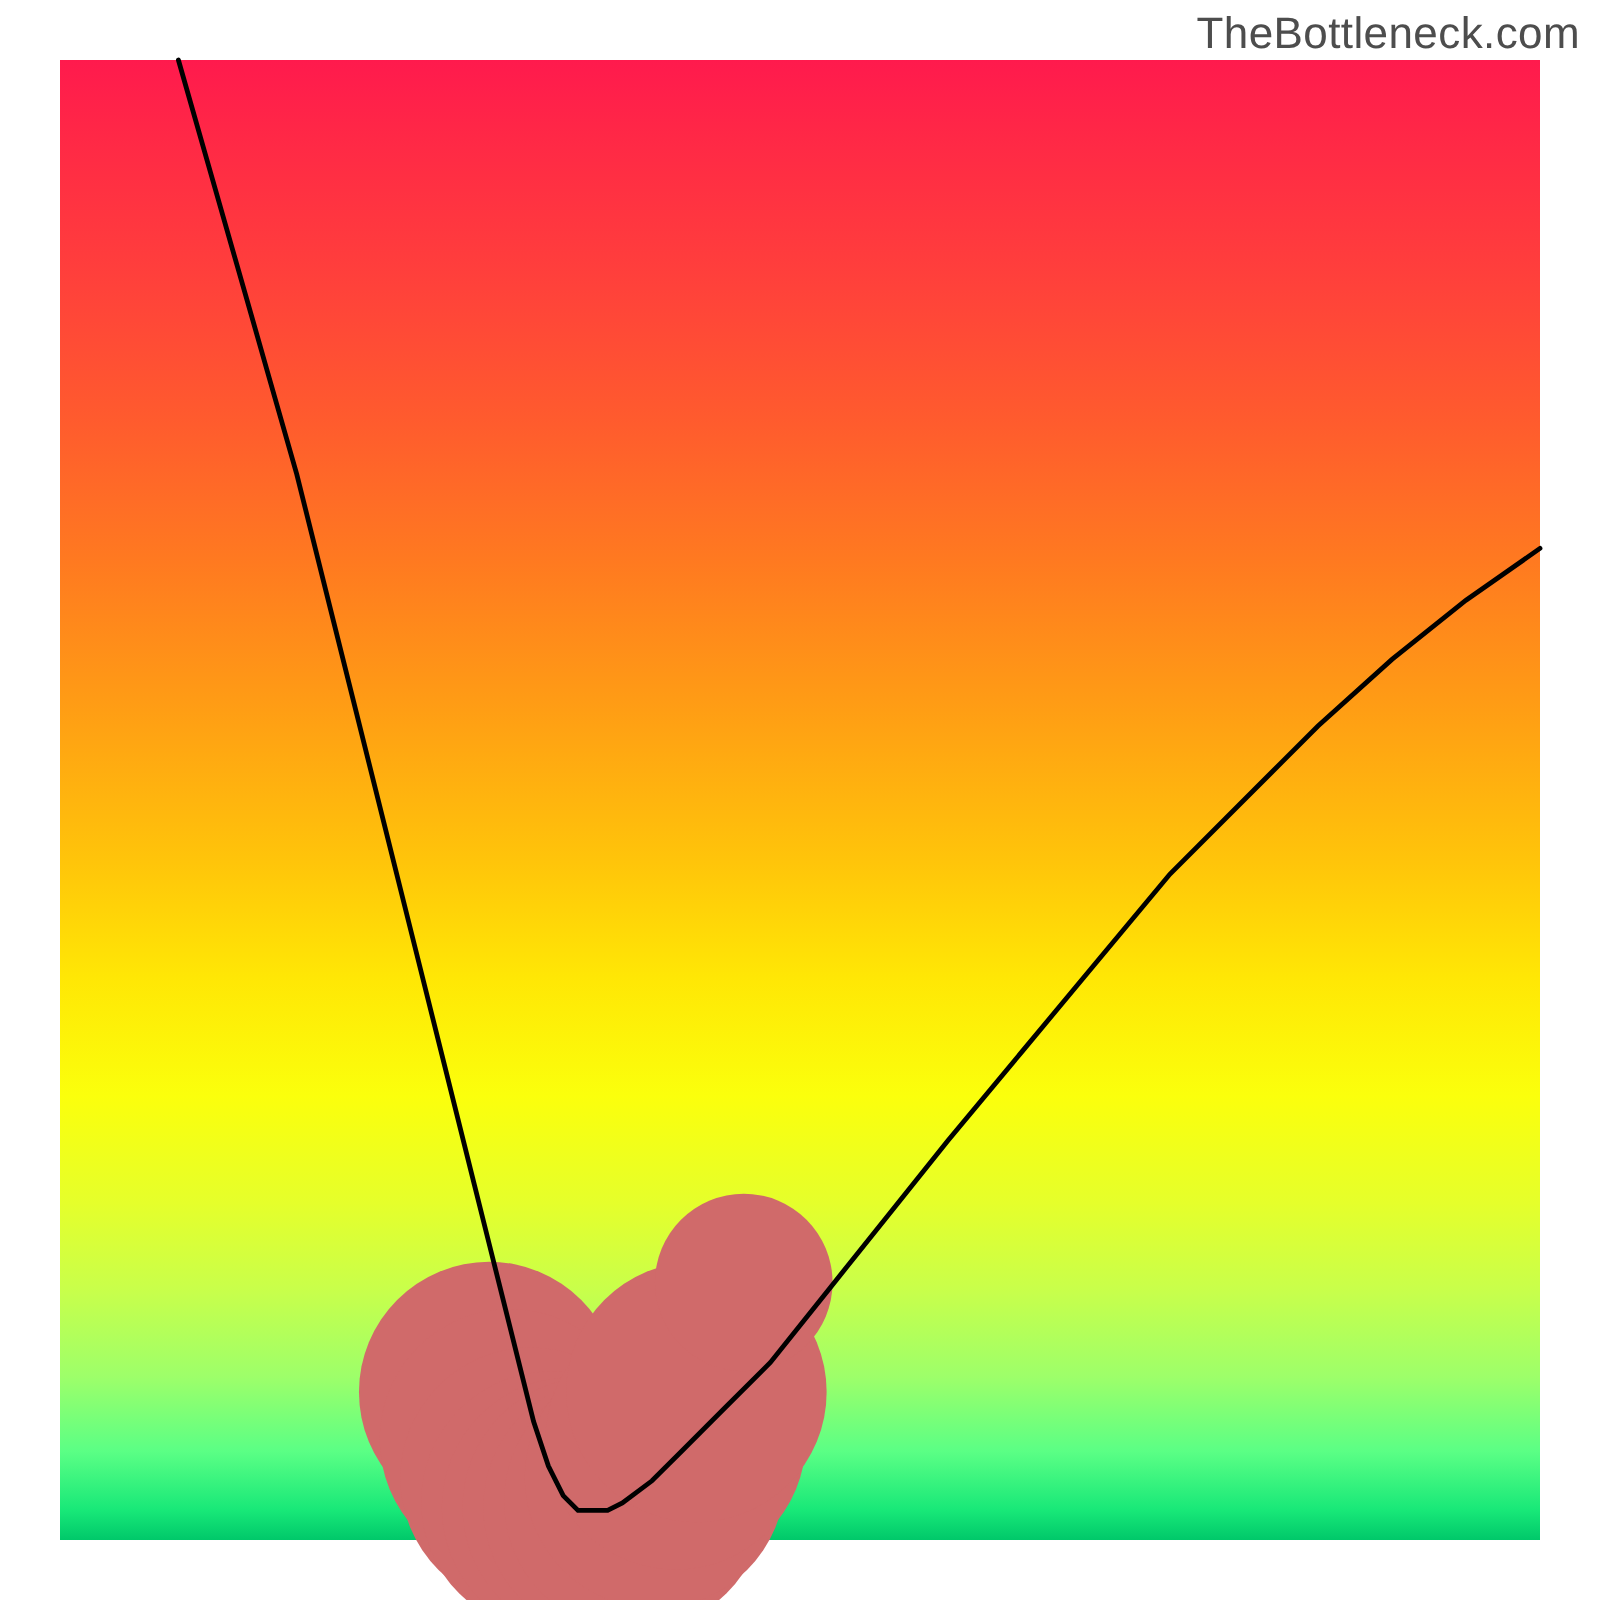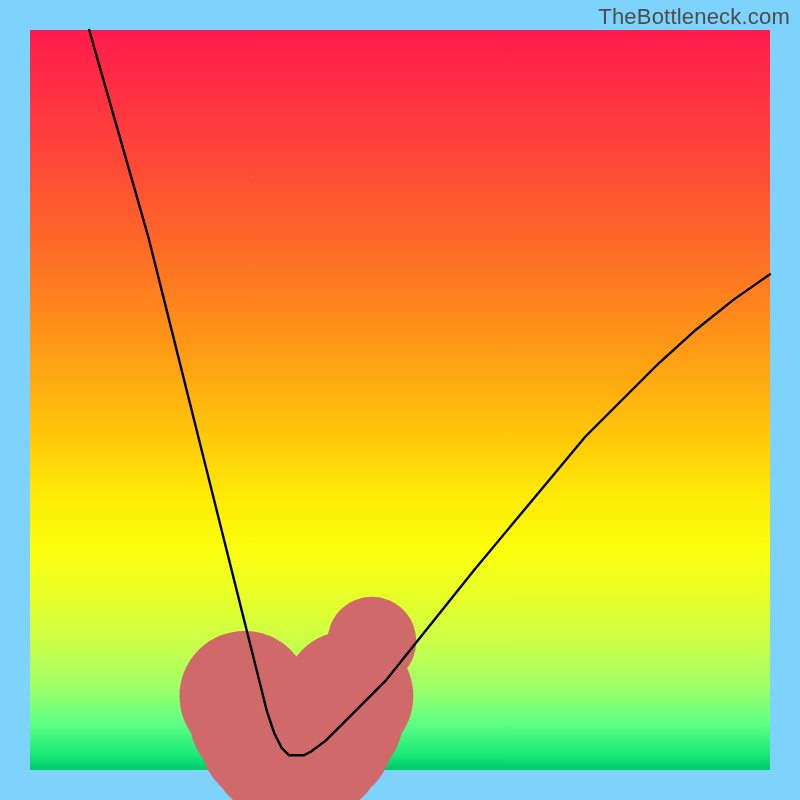--- a/index.html
+++ b/index.html
@@ -10,21 +10,21 @@
     background: #000;
     overflow: hidden;
     font-family: Arial, Helvetica, sans-serif;
   }
   .frame {
     position: absolute;
     left: 0;
     top: 0;
     width: 800px;
     height: 800px;
-    background: #7dd3fc;
+    background: #ffffff;
   }
   .plot {
     position: absolute;
     left: 30px;
     top: 30px;
     width: 740px;
     height: 740px;
     
     background: linear-gradient(
       to bottom,

